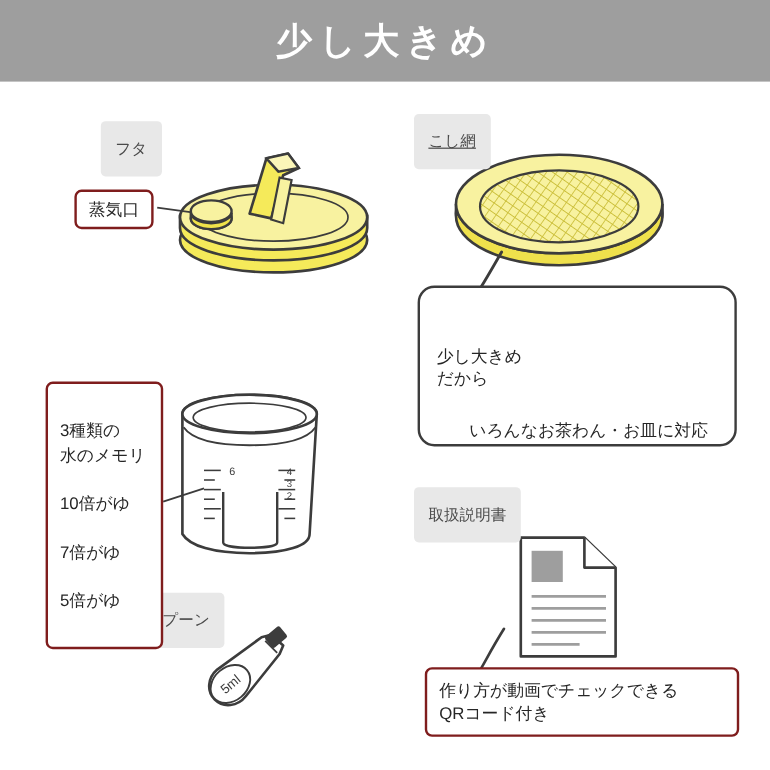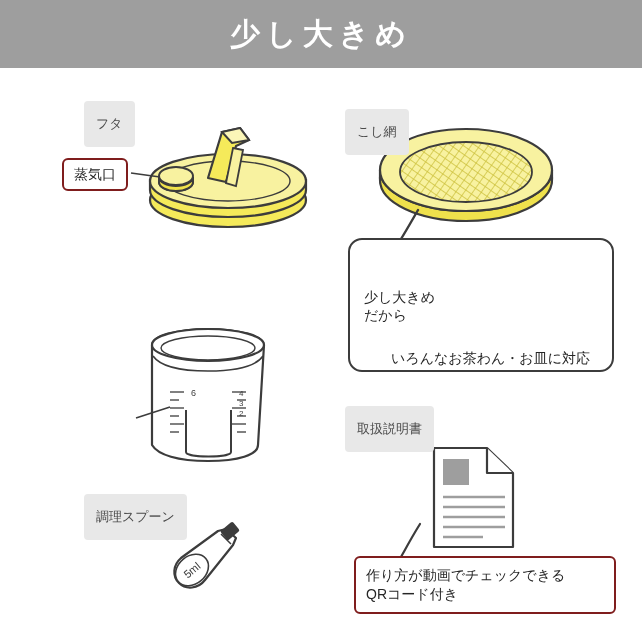--- a/index.html
+++ b/index.html
@@ -218,26 +218,33 @@
         <path d="M443 517 l62 0"></path>
         <path d="M443 527 l62 0"></path>
         <path d="M443 537 l40 0"></path>
       </g>
 
       <path d="M420 524 C 410 540, 404 552, 398 562" stroke="#3c3c3c" stroke-width="2.2" fill="none" stroke-linecap="round"></path>
     </g>
   </svg>
 
   <div class="tag" style="left:84px; top:101px;">フタ</div>
-  <div class="tag" style="left:345px; top:109px;">こし網</div>
+  <div class="tag" style="left:345px; top:95px;text-decoration:underline;">こし網</div>
   <div class="tag" style="left:84px; top:494px;">調理スプーン</div>
   <div class="tag" style="left:345px; top:406px;">取扱説明書</div>
 
   <div class="callout" style="left:62px; top:158px; padding:5px 10px;">蒸気口</div>
 
+  <div class="callout" style="left:38px; top:318px; width:98px; padding:8px 10px; line-height:1.45;">
+    <span class="txt-line">3種類の
+水のメモリ</span>
+    <span class="txt-line">10倍がゆ</span>
+    <span class="txt-line">7倍がゆ</span>
+    <span class="txt-line">5倍がゆ</span>
+  </div>
 
   <div class="callout" style="left:354px; top:556px; width:262px; padding:8px 10px;">作り方が動画でチェックできる
 QRコード付き</div>
 
   <div class="note-box" style="left:348px; top:238px; width:266px; height:134px;"></div>
   <div class="note-title" style="left:364px; top:268px;margin-top:20px;">少し大きめ
 だから</div>
   <div class="note-bottom" style="left:368px; top:350px;">いろんなお茶わん・お皿に対応</div>
 
 </div>

